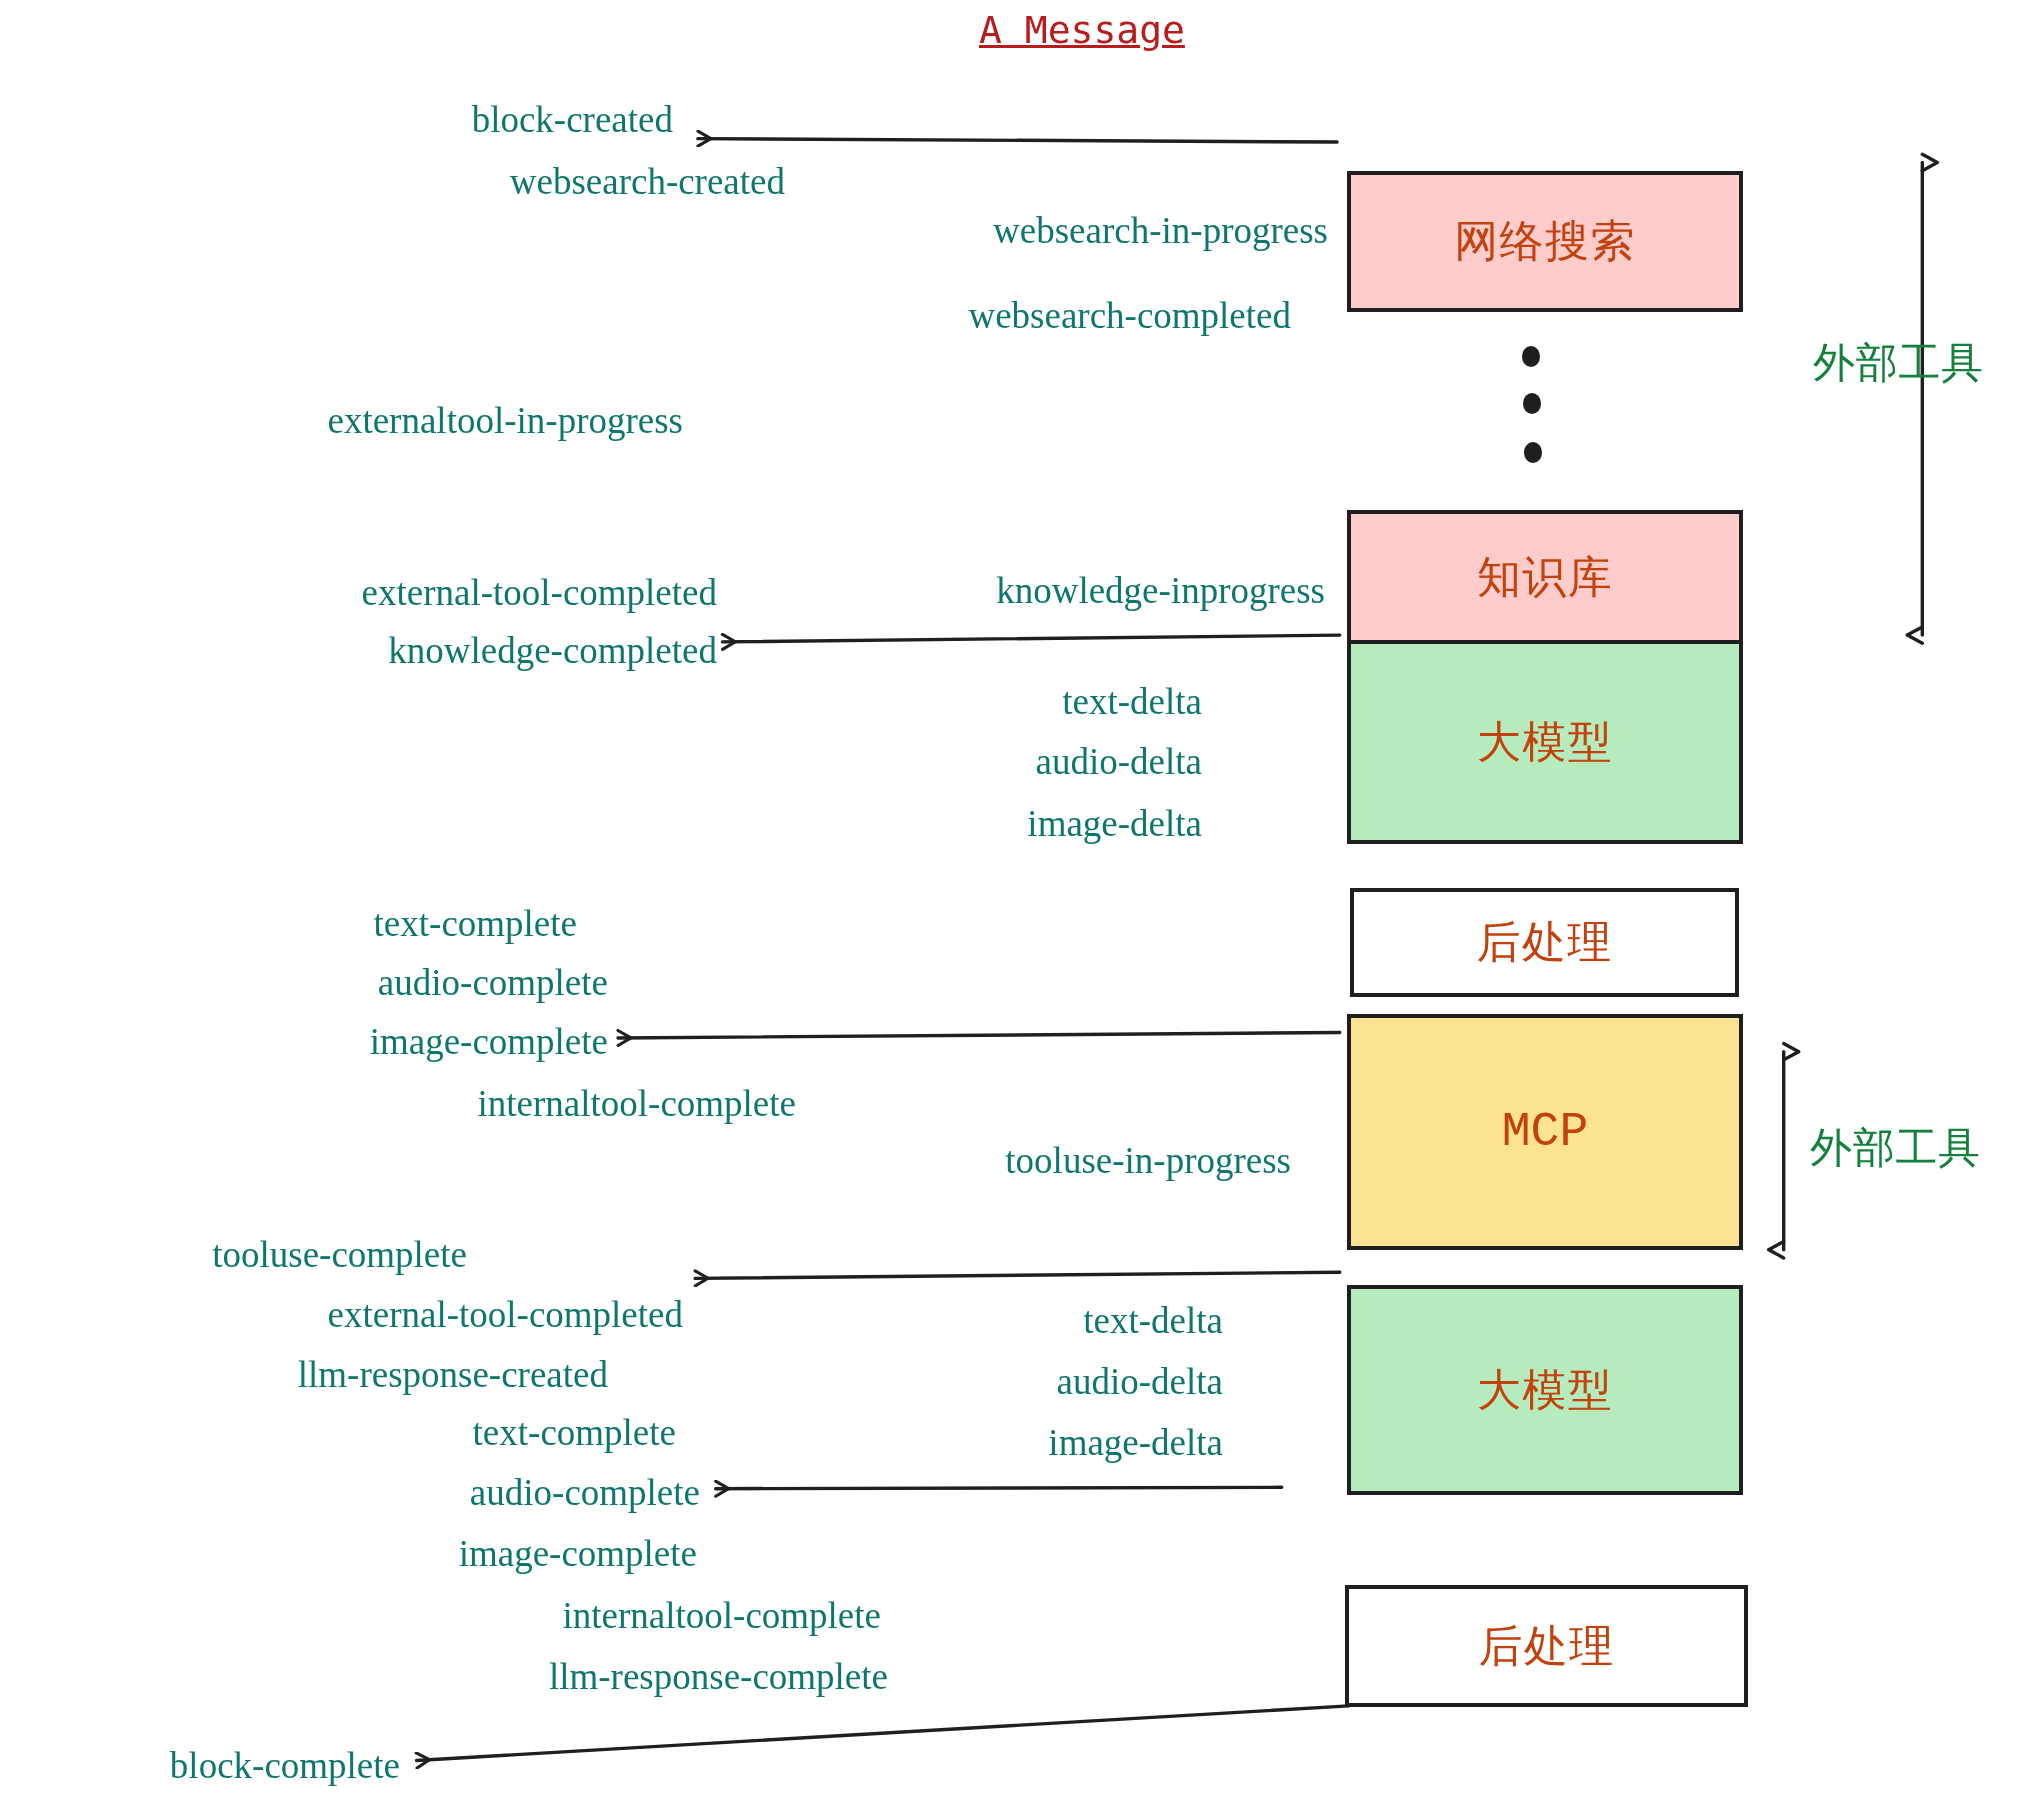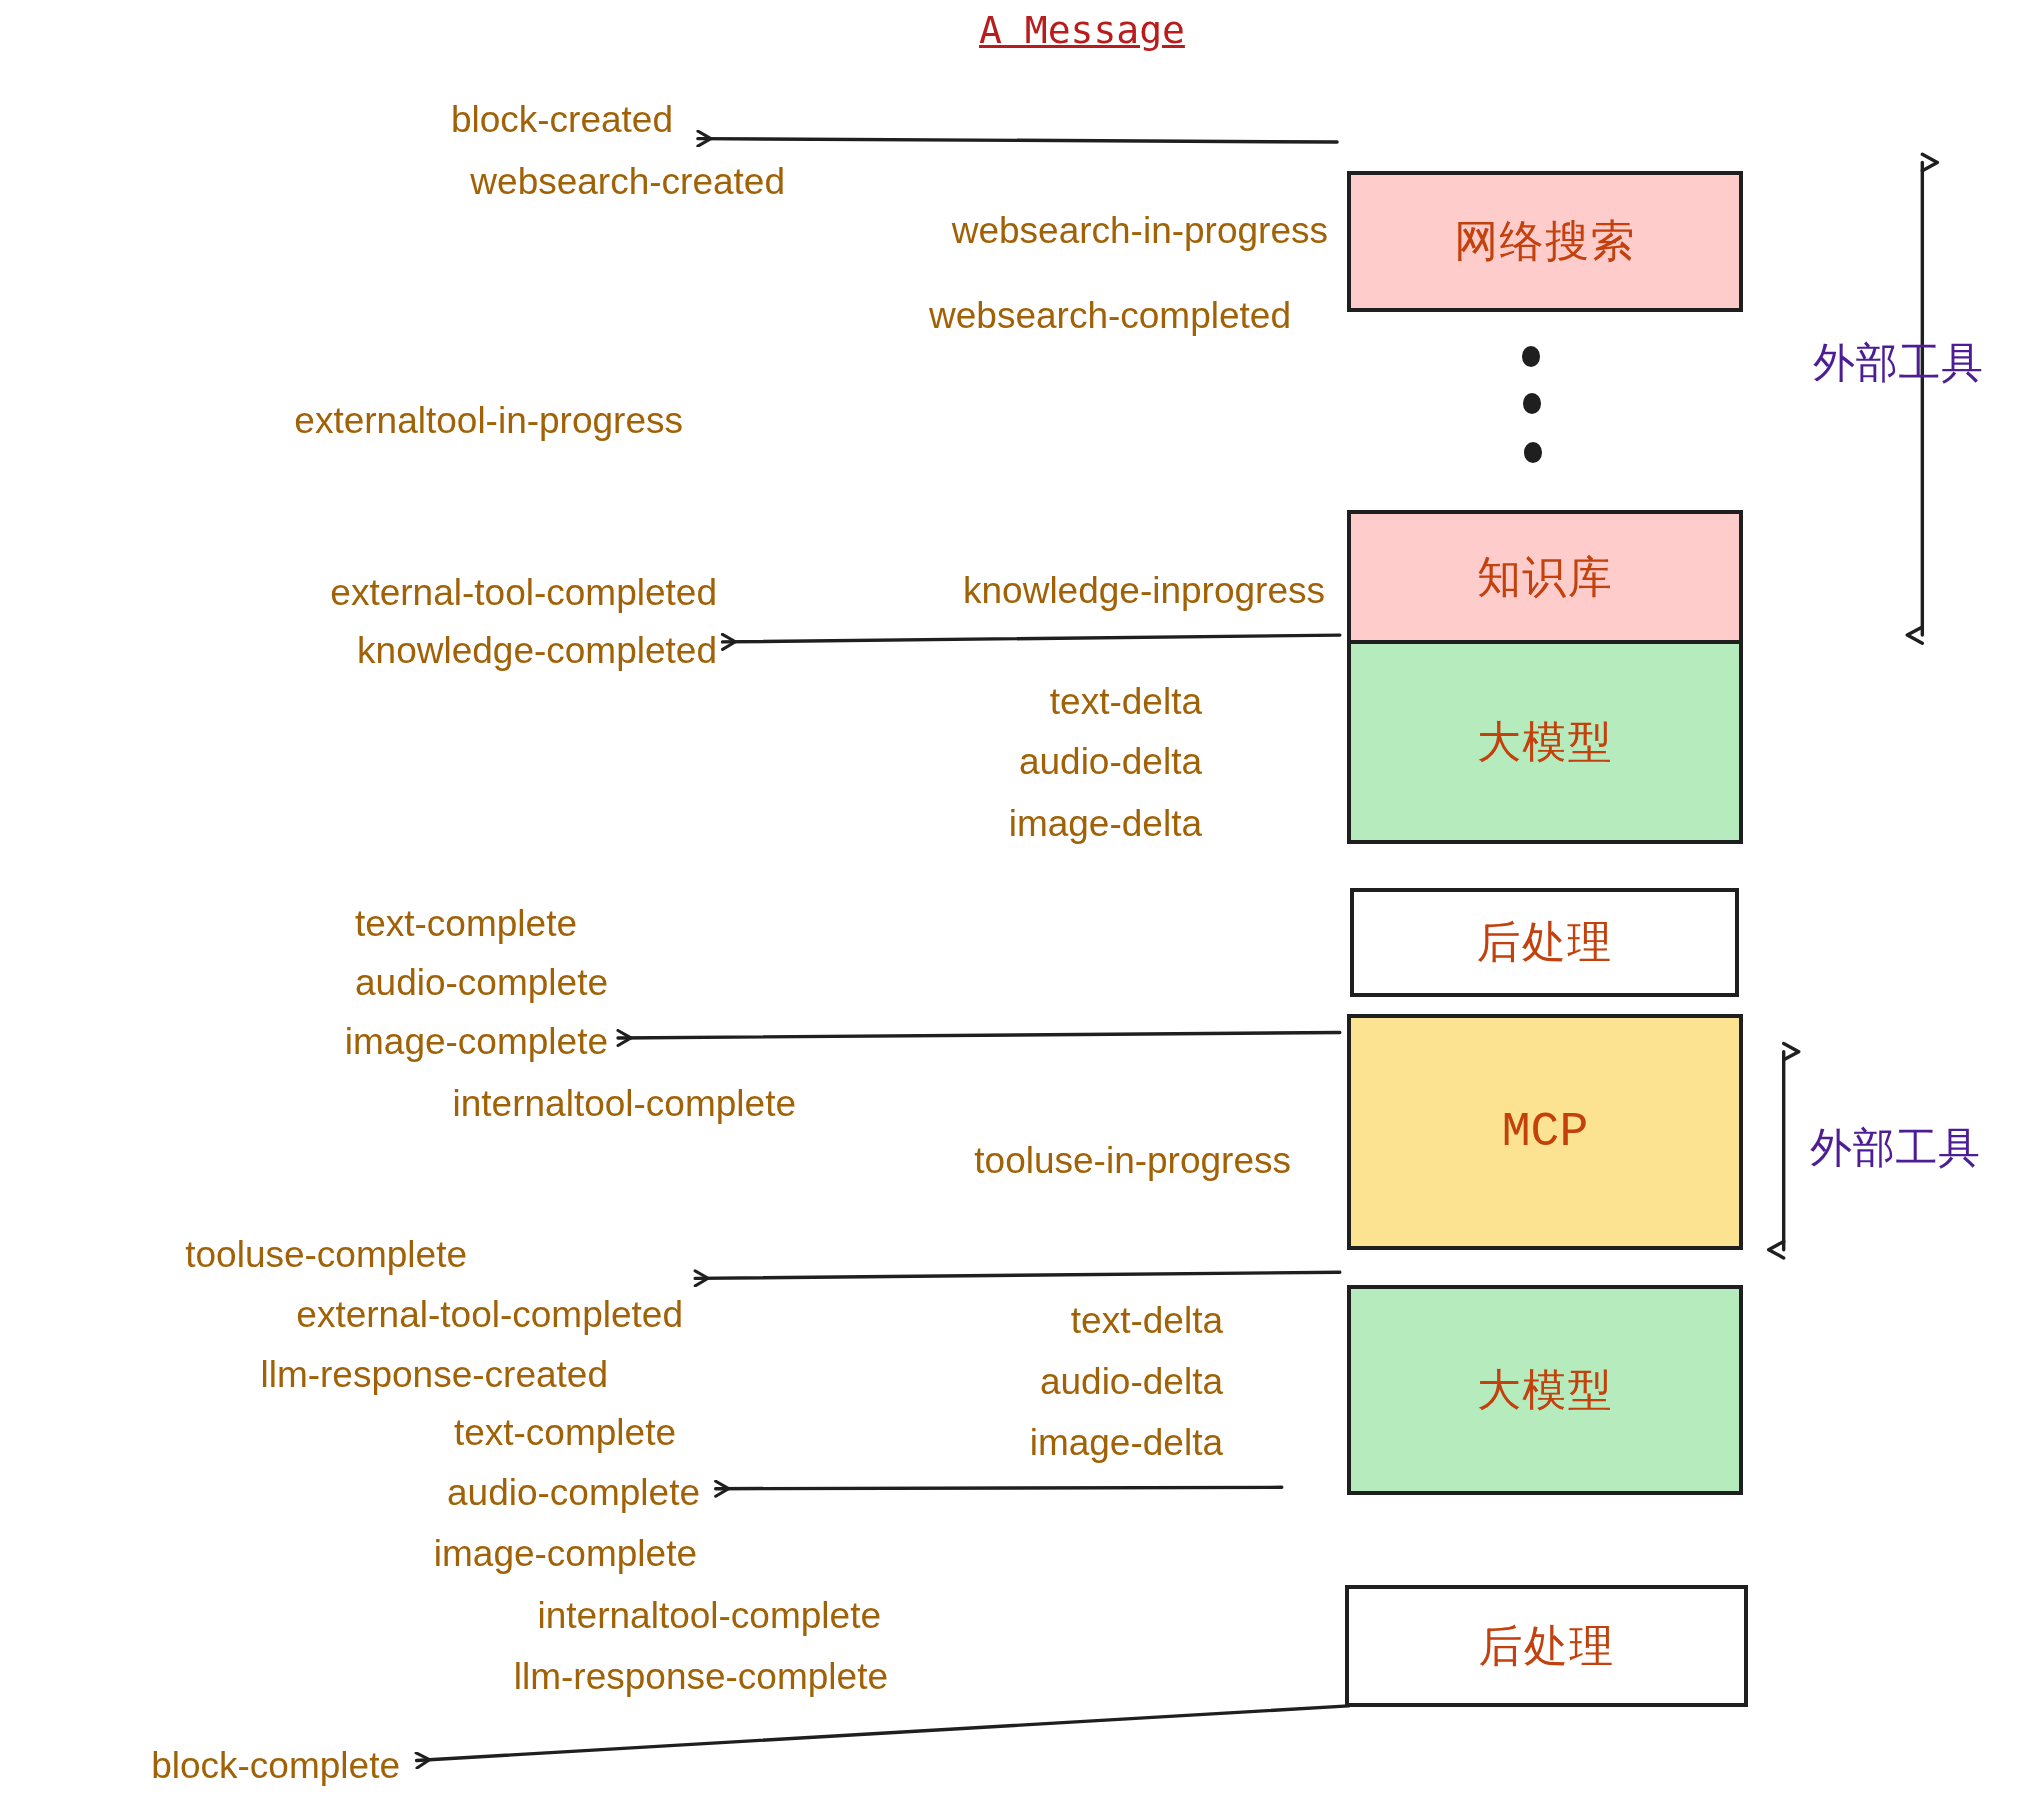--- a/index.html
+++ b/index.html
@@ -20,24 +20,24 @@
   svg.wires {
     position: absolute;
     left: 0;
     top: 0;
     width: 2035px;
     height: 1796px;
     pointer-events: none;
   }
   .ev {
     position: absolute;
-    font-family: Liberation Sans, sans-serif;
+    font-family: Liberation Serif, serif;
     font-size: 37px;
     line-height: 1;
-    color: #a16207;
+    color: #0f766e;
     white-space: pre;
     letter-spacing: 0px;
   }
   .ev.r { transform: translateX(-100%); }
   .title {
     position: absolute;
     font-family: "DejaVu Sans Mono", "Liberation Mono", monospace;
     font-size: 38px;
     color: #b91c1c;
     white-space: pre;
@@ -59,21 +59,21 @@
   }
   .box.mcp span {
     font-family: Liberation Mono, monospace;
     font-size: 48px;
     letter-spacing: 0;
   }
   .sidelabel {
     position: absolute;
     font-family: Liberation Serif, serif;
     font-size: 42px;
-    color: #4c1d95;
+    color: #15803d;
     white-space: pre;
     letter-spacing: 0.7px;
   }
   .dot {
     position: absolute;
     width: 18px;
     height: 20.5px;
     background: #1f1f1f;
     border-radius: 50%;
   }

